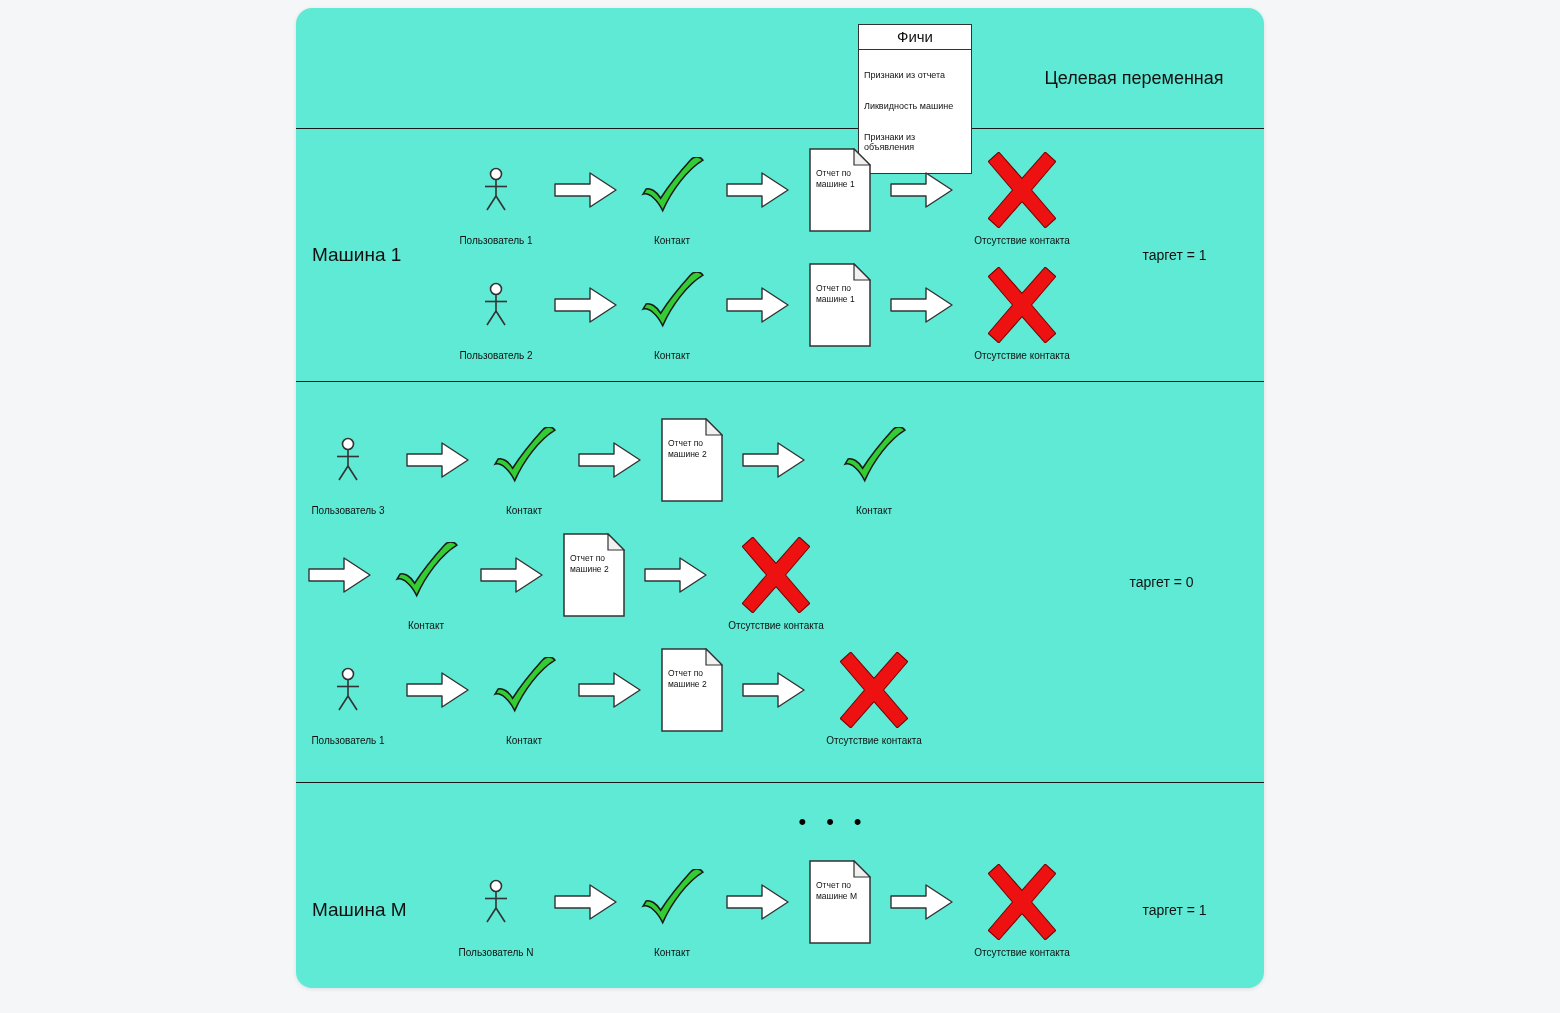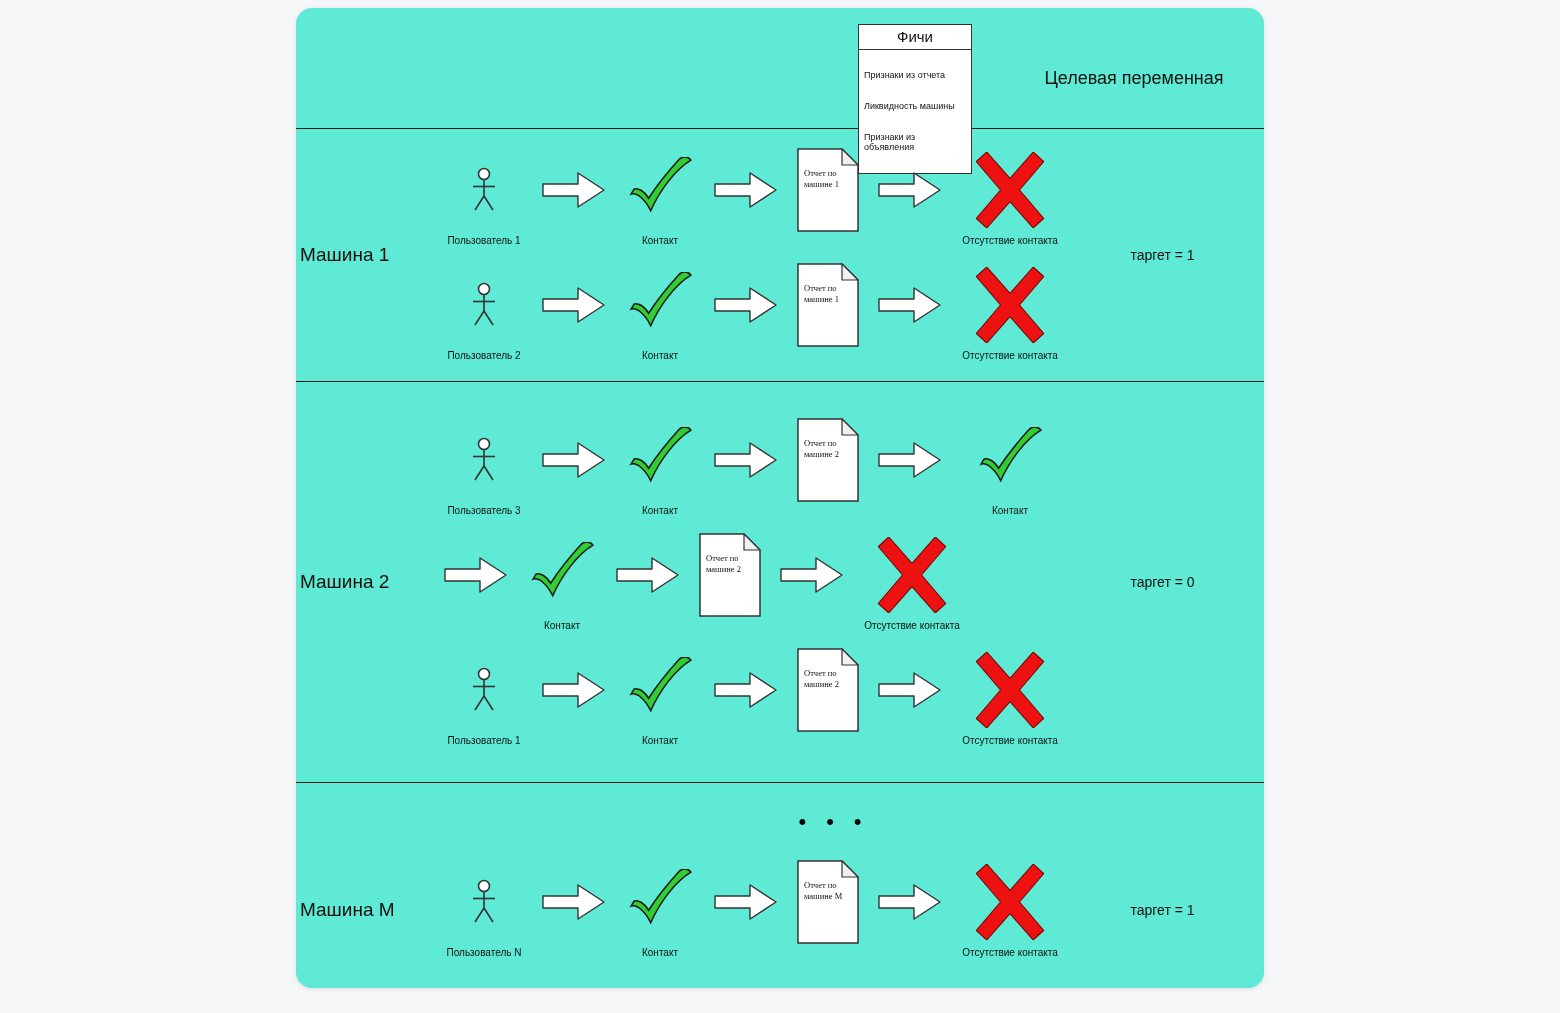--- a/index.html
+++ b/index.html
@@ -52,20 +52,21 @@
     position: relative;
   }
   .section-1 { height: 252px; flex: 0 0 252px; }
   .section-2 { height: 400px; flex: 0 0 400px; }
   .section-3 { flex: 1; border-bottom: none; padding-top: 48px; }
   .section-name {
     width: 132px; flex: 0 0 132px;
     display: flex; align-items: center;
     padding-left: 4px;
     font-size: 19px;
+    margin-left: 12px;
   }
   .target {
     width: 205px; flex: 0 0 205px;
     display: flex; align-items: center; justify-content: center;
     font-size: 14px;
   }
   .rows {
     flex: 1;
     display: flex; flex-direction: column;
     justify-content: center;
@@ -92,37 +93,37 @@
   .cell-label {
     font-size: 10px; height: 14px; margin-top: 1px;
     text-align: center; white-space: nowrap;
     color: #111;
   }
   .w-user    { width: 80px;  flex: 0 0 80px; justify-content: center; }
   .w-arrow   { width: 64px;  flex: 0 0 64px; }
   .w-check   { width: 72px;  flex: 0 0 72px; }
   .w-doc     { width: 64px;  flex: 0 0 64px; }
   .w-outcome { width: 100px; flex: 0 0 100px; align-items: center; }
-  .doc { position: relative; width: 62px; height: 84px; font-family: Liberation Serif, serif; }
+  .doc { position: relative; width: 62px; height: 84px; }
   .doc-svg { position: absolute; left: 0; top: 0; }
   .doc-text {
     position: absolute; left: 7px; top: 20px; right: 5px;
     font-size: 8.5px; line-height: 1.3; color: #111;
   }
 </style>
 </head>
 <body>
 
 <div class="card">
 
   <div class="header">
     <div class="features-box">
       <div class="features-title">Фичи</div>
       <div class="feature-item">Признаки из отчета</div>
-      <div class="feature-item">Ликвидность машины</div>
+      <div class="feature-item">Ликвидность машине</div>
       <div class="feature-item">Признаки из объявления</div>
     </div>
     <div class="target-variable">Целевая переменная</div>
   </div>
 
   <div class="section section-1">
     <div class="section-name">Машина 1</div>
     <div class="rows">
   <div class="row">
     <div class="cell w-user">
@@ -269,21 +270,20 @@
         </svg>
       </div>
       <div class="cell-label">Отсутствие контакта</div>
     </div>
   </div>
 </div>
     <div class="target">таргет = 1</div>
   </div>
 
   <div class="section section-2">
-    <div class="section-name">Машина 2</div>
     <div class="rows">
   <div class="row">
     <div class="cell w-user">
       <div class="icon-area">
         <svg width="36" height="46" viewBox="0 0 36 46">
           <circle cx="18" cy="7" r="5.5" fill="#fff" stroke="#333" stroke-width="1.6"></circle>
           <line x1="18" y1="12.5" x2="18" y2="29" stroke="#333" stroke-width="1.6"></line>
           <line x1="7" y1="19.5" x2="29" y2="19.5" stroke="#333" stroke-width="1.6"></line>
           <line x1="18" y1="29" x2="9" y2="43" stroke="#333" stroke-width="1.6"></line>
           <line x1="18" y1="29" x2="27" y2="43" stroke="#333" stroke-width="1.6"></line>

